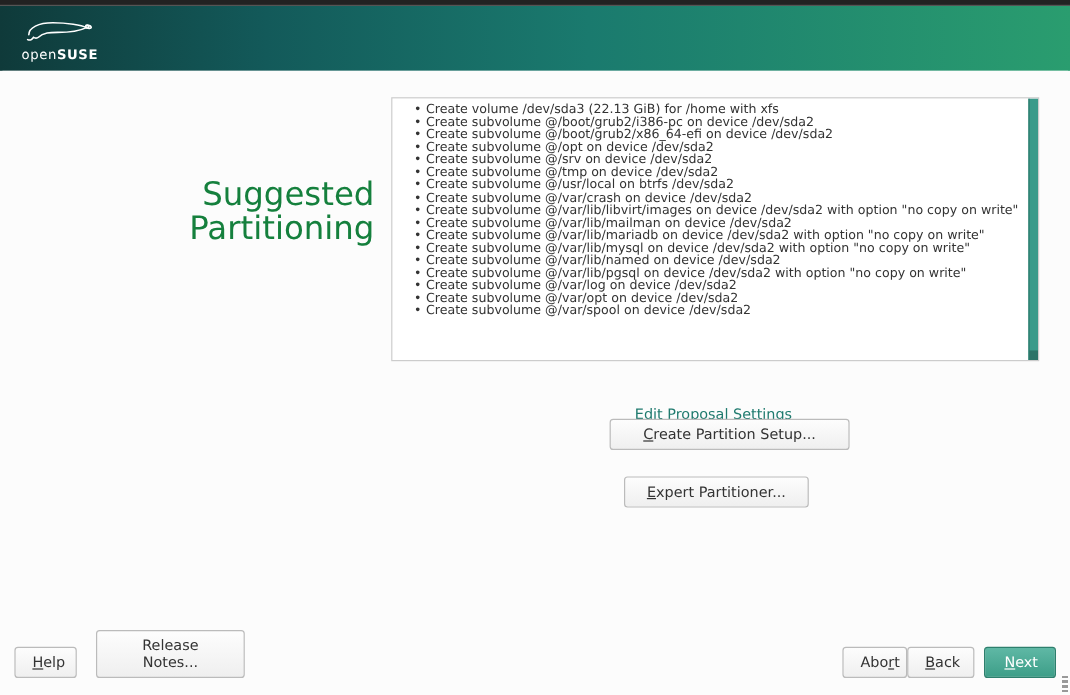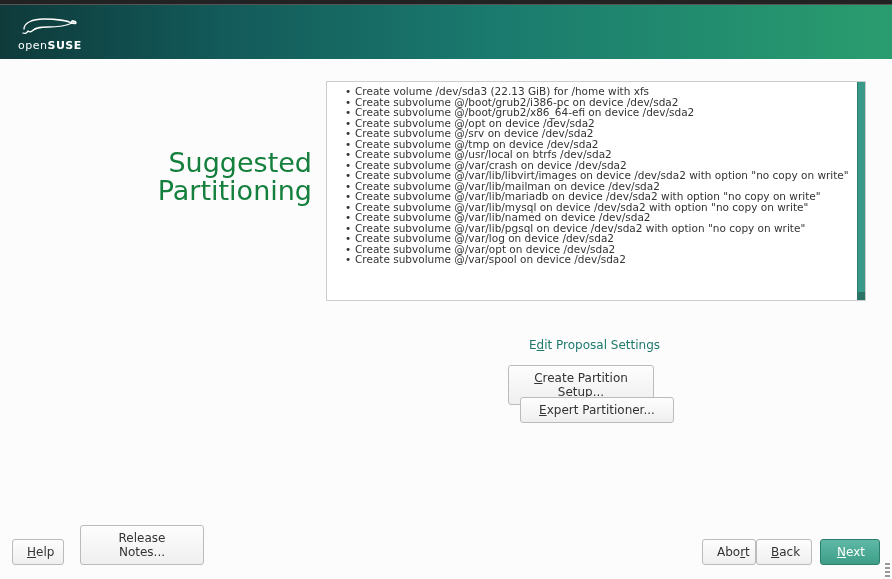--- a/index.html
+++ b/index.html
@@ -122,21 +122,21 @@
     .btn .accel { text-decoration: underline; }
     .btn-edit {
       top: 251px;
       left: 513px;
       color: #1f7a6e;
       font-weight: 500;
       border: none;
       background: transparent;
       margin-top: 23px;
     }
-    .btn-create { top: 306px; left: 506px; width: 146px; }
+    .btn-create { top: 290px; left: 506px; width: 200px; }
     .btn-expert { top: 338px; left: 518px; width: 154px; }
     .btn-help   { top: auto; bottom: 12px; left: 10px; width: 52px; }
     .btn-release{ top: auto; bottom: 12px; left: 78px; width: 124px; }
     .btn-abort  { top: auto; bottom: 12px; right: 134px; width: 54px; }
     .btn-back   { top: auto; bottom: 12px; right: 78px; width: 56px; margin-left: 40px; }
     .btn-next   {
       top: auto; bottom: 12px; right: 10px; width: 60px;
       background: linear-gradient(#5fb8a5, #3d9e88);
       border: 1px solid #2d7f6d;
       color: #fff;

